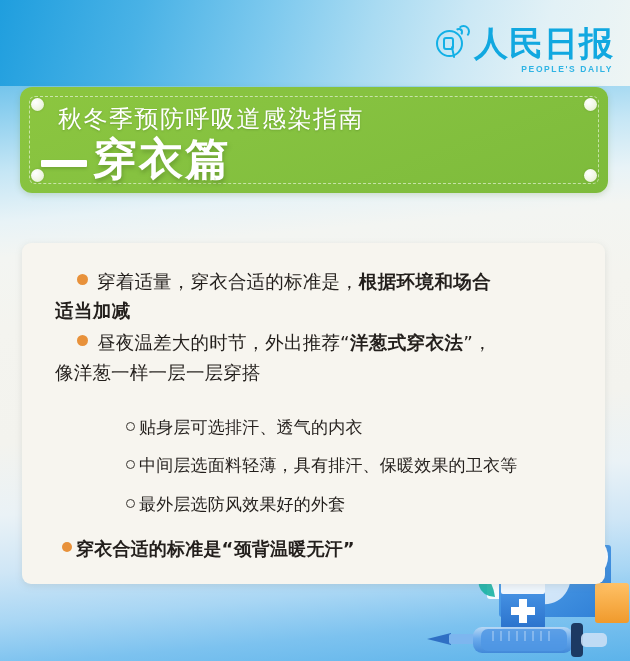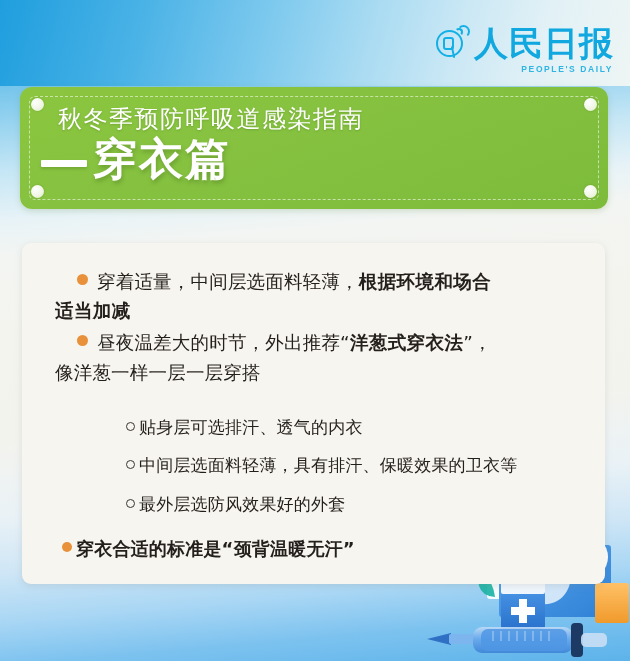--- a/index.html
+++ b/index.html
@@ -113,21 +113,21 @@
     font-weight: 700;
     color: #2fb4e4;
     letter-spacing: 1.6px;
     white-space: nowrap;
   }
 
   
   .banner {
     position: absolute;
     left: 20px; top: 87px;
-    width: 588px; height: 122px;
+    width: 588px; height: 106px;
     background: linear-gradient(160deg, #8cc63f 0%, #86c240 40%, #7dbb3b 100%);
     border-radius: 12px;
     box-shadow: 0 2px 6px rgba(90,130,50,0.22);
     overflow: hidden;
   }
   .banner-dots {
     position: absolute;
     left: 9px; top: 9px;
     right: 9px; bottom: 9px;
     border: 1.5px dashed rgba(255,255,255,0.55);
@@ -296,21 +296,21 @@
     <div class="banner-sub">
       <span class="banner-dash"></span>
       <span class="banner-sub-text">穿衣篇</span>
     </div>
   </div>
 
   <div class="card">
 
     <div class="item row-gap-1">
       <span class="bullet-dot"></span>
-      <span class="item-text"><span>穿着适量，中间层选面料轻薄，</span><b>根据环境和场合</b><b class="hang" style="display:block">适当加减</b></span>
+      <span class="item-text"><span>穿着适量，穿衣合适的标准是，</span><b>根据环境和场合</b><b class="hang" style="display:block">适当加减</b></span>
     </div>
 
     <div class="item row-gap-2">
       <span class="bullet-dot"></span>
       <span class="item-text"><span>昼夜温差大的时节，外出推荐</span><span>“</span><b>洋葱式穿衣法</b><span>”</span><span>，</span><span class="hang" style="display:block">像洋葱一样一层一层穿搭</span></span>
     </div>
 
     <div class="item row-gap-3">
       <span class="bullet-ring"></span>
       <span class="item-text sub">贴身层可选排汗、透气的内衣</span>

